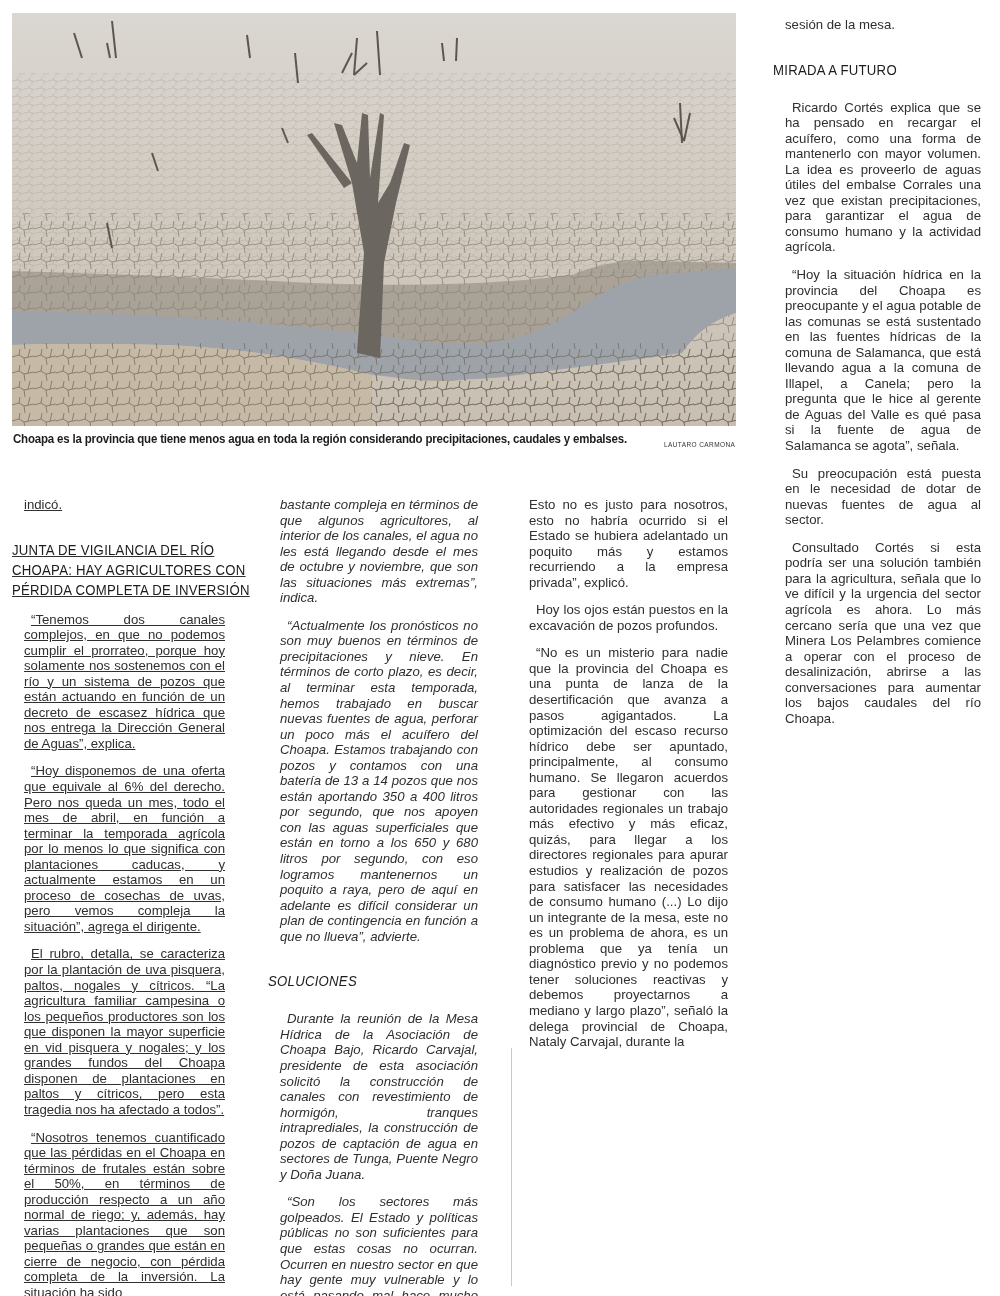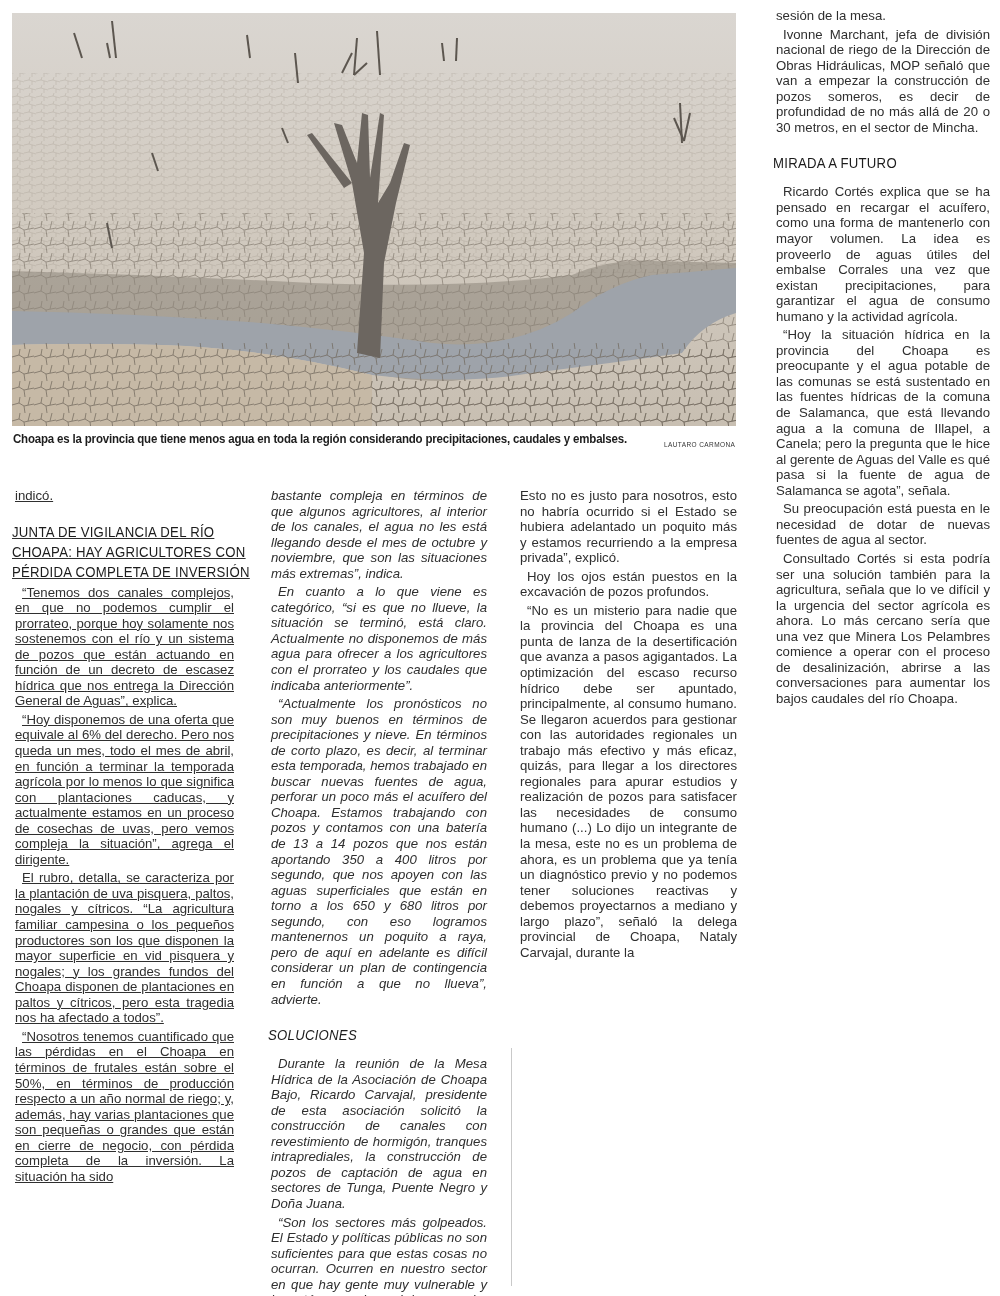--- a/index.html
+++ b/index.html
@@ -2,21 +2,21 @@
 <html><head>
 <meta charset="utf-8">
 <style>
   html, body { margin:0; padding:0; background:#ffffff; }
   body { width:1000px; height:1296px; position:relative; overflow:hidden; font-family:"Liberation Sans", sans-serif; color:#2a2a2a; }
   .photo { position:absolute; left:12px; top:13px; width:724px; height:413px; overflow:hidden; background:#cfc8bd; }
   .photo svg { display:block; width:100%; height:100%; }
   .caption { position:absolute; left:13px; top:432px; width:640px; font-family:"Liberation Sans", sans-serif; font-stretch:condensed; font-size:12.5px; font-weight:bold; color:#1d1d1d; letter-spacing:-0.2px; transform:scaleX(0.92); transform-origin:left top; white-space:nowrap; }
   .credit { position:absolute; left:664px; top:441px; font-size:6.5px; letter-spacing:0.4px; color:#333; }
   .col { position:absolute; font-size:13.2px; line-height:15.55px; color:#2f2f2f; text-align:justify; }
-  .col p { margin:3px; text-indent:7px; }
+  .col p { margin:12px; text-indent:7px; }
   .col p.noindent { text-indent:0; }
   .col h2 { margin:0; font-family:"Liberation Sans", sans-serif; font-weight:normal; font-size:15.5px; line-height:20px; letter-spacing:0.3px; color:#1c1c1c; transform:scaleX(0.85); transform-origin:left top; white-space:nowrap; text-align:left; }
   .c1 { left:12px; top:485px; width:225px;text-decoration:underline; }
   .c2 { left:268px; top:485px; width:222px;font-style:italic; }
   .c3 { left:517px; top:485px; width:223px; }
   .c4 { left:773px; top:5px; width:220px; }
   .gap { height:15px; }
   .gap-sm { height:8px; }
   .vrule { position:absolute; left:511px; top:1048px; width:1px; height:238px; background:#c9c9c9; }
 </style>
@@ -82,39 +82,37 @@
   <h2>CHOAPA: HAY AGRICULTORES CON</h2>
   <h2>PÉRDIDA COMPLETA DE INVERSIÓN</h2>
   <p>“Tenemos dos canales complejos, en que no podemos cumplir el prorrateo, porque hoy solamente nos sostenemos con el río y un sistema de pozos que están actuando en función de un decreto de escasez hídrica que nos entrega la Dirección General de Aguas”, explica.</p>
   <p>“Hoy disponemos de una oferta que equivale al 6% del derecho. Pero nos queda un mes, todo el mes de abril, en función a terminar la temporada agrícola por lo menos lo que significa con plantaciones caducas, y actualmente estamos en un proceso de cosechas de uvas, pero vemos compleja la situación”, agrega el dirigente.</p>
   <p>El rubro, detalla, se caracteriza por la plantación de uva pisquera, paltos, nogales y cítricos. “La agricultura familiar campesina o los pequeños productores son los que disponen la mayor superficie en vid pisquera y nogales; y los grandes fundos del Choapa disponen de plantaciones en paltos y cítricos, pero esta tragedia nos ha afectado a todos”.</p>
   <p>“Nosotros tenemos cuantificado que las pérdidas en el Choapa en términos de frutales están sobre el 50%, en términos de producción respecto a un año normal de riego; y, además, hay varias plantaciones que son pequeñas o grandes que están en cierre de negocio, con pérdida completa de la inversión. La situación ha sido</p>
 </div>
 
 <div class="col c2">
   <p class="noindent">bastante compleja en términos de que algunos agricultores, al interior de los canales, el agua no les está llegando desde el mes de octubre y noviembre, que son las situaciones más extremas”, indica.</p>
-  <p>En cuanto a lo que viene es categórico, “si es que no llueve, la situación se terminó, está claro. Actualmente no disponemos de más agua para ofrecer a los agricultores con el prorrateo y los caudales que indicaba anteriormente”.</p>
   <p>“Actualmente los pronósticos no son muy buenos en términos de precipitaciones y nieve. En términos de corto plazo, es decir, al terminar esta temporada, hemos trabajado en buscar nuevas fuentes de agua, perforar un poco más el acuífero del Choapa. Estamos trabajando con pozos y contamos con una batería de 13 a 14 pozos que nos están aportando 350 a 400 litros por segundo, que nos apoyen con las aguas superficiales que están en torno a los 650 y 680 litros por segundo,  con eso logramos mantenernos un poquito a raya, pero de aquí en adelante es difícil considerar un plan de contingencia en función a que no llueva”, advierte.</p>
   <div class="gap"></div>
   <h2>SOLUCIONES</h2>
   <div class="gap-sm"></div>
   <p>Durante la reunión de la Mesa Hídrica de la Asociación de Choapa Bajo, Ricardo Carvajal, presidente de esta asociación solicitó la construcción de canales con revestimiento de hormigón, tranques intraprediales, la construcción de pozos de captación de agua en sectores de Tunga, Puente Negro y Doña Juana.</p>
   <p>“Son los sectores más golpeados. El Estado y políticas públicas no son suficientes para que estas cosas no ocurran. Ocurren en nuestro sector en que hay gente muy vulnerable y lo está pasando mal hace mucho tiempo.</p>
 </div>
 
 <div class="col c3">
   <p class="noindent">Esto no es justo para nosotros, esto no habría ocurrido si el Estado se hubiera adelantado un poquito más y estamos recurriendo a la empresa privada”, explicó.</p>
   <p>Hoy los ojos están puestos en la excavación de pozos profundos.</p>
   <p>“No es un misterio para nadie que la provincia del Choapa es una punta de lanza de la desertificación que avanza a pasos agigantados. La optimización del escaso recurso hídrico debe ser apuntado, principalmente, al consumo humano. Se llegaron acuerdos para gestionar con las autoridades regionales un trabajo más efectivo y más eficaz, quizás, para llegar a los directores regionales para apurar estudios y realización de pozos para satisfacer las necesidades de consumo humano (...) Lo dijo un integrante de la mesa, este no es un problema de ahora, es un problema que ya tenía un diagnóstico previo y no podemos tener soluciones reactivas y debemos proyectarnos a mediano y largo plazo”, señaló  la delega provincial de Choapa, Nataly Carvajal, durante la</p>
 </div>
 <div class="vrule"></div>
 
 <div class="col c4">
   <p class="noindent">sesión de la mesa.</p>
-  <p>Ivonne Marchant, jefa de división nacional de riego de la Dirección de Obras Hidráulicas, MOP señaló que van a empezar la construcción de pozos someros, es decir de profundidad de no más allá de 20 o 30 metros, en el sector de Mincha.</p>
   <div class="gap"></div>
   <h2>MIRADA A FUTURO</h2>
   <div class="gap-sm"></div>
   <p>Ricardo Cortés explica que se ha pensado en recargar el acuífero, como una forma de mantenerlo con mayor volumen. La idea es proveerlo de aguas útiles del embalse Corrales una vez que existan precipitaciones, para garantizar el agua de consumo humano y la actividad agrícola.</p>
   <p>“Hoy la situación hídrica en la provincia del Choapa es preocupante y el agua potable de las comunas se está sustentado en las fuentes hídricas de la comuna de Salamanca, que está llevando agua a la comuna de Illapel, a Canela; pero  la pregunta que le hice al gerente de Aguas del Valle es qué pasa si la fuente de agua de Salamanca se agota”, señala.</p>
   <p>Su preocupación está puesta en le necesidad de dotar de nuevas fuentes de agua al sector.</p>
   <p>Consultado Cortés si esta podría ser una solución también para la agricultura, señala que lo ve difícil y la urgencia del sector agrícola es ahora. Lo más cercano sería que una vez que Minera Los Pelambres comience a operar con el proceso de desalinización, abrirse a las conversaciones para aumentar los bajos caudales del río Choapa.</p>
 </div>
 
 </body></html>

